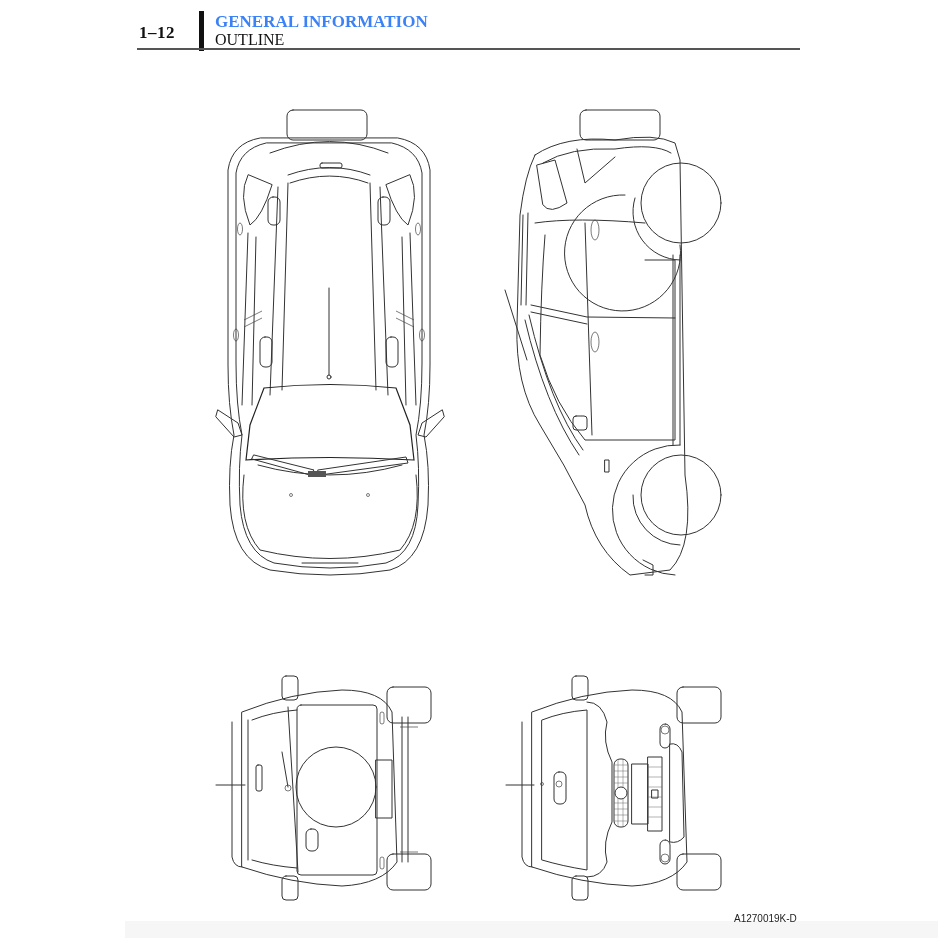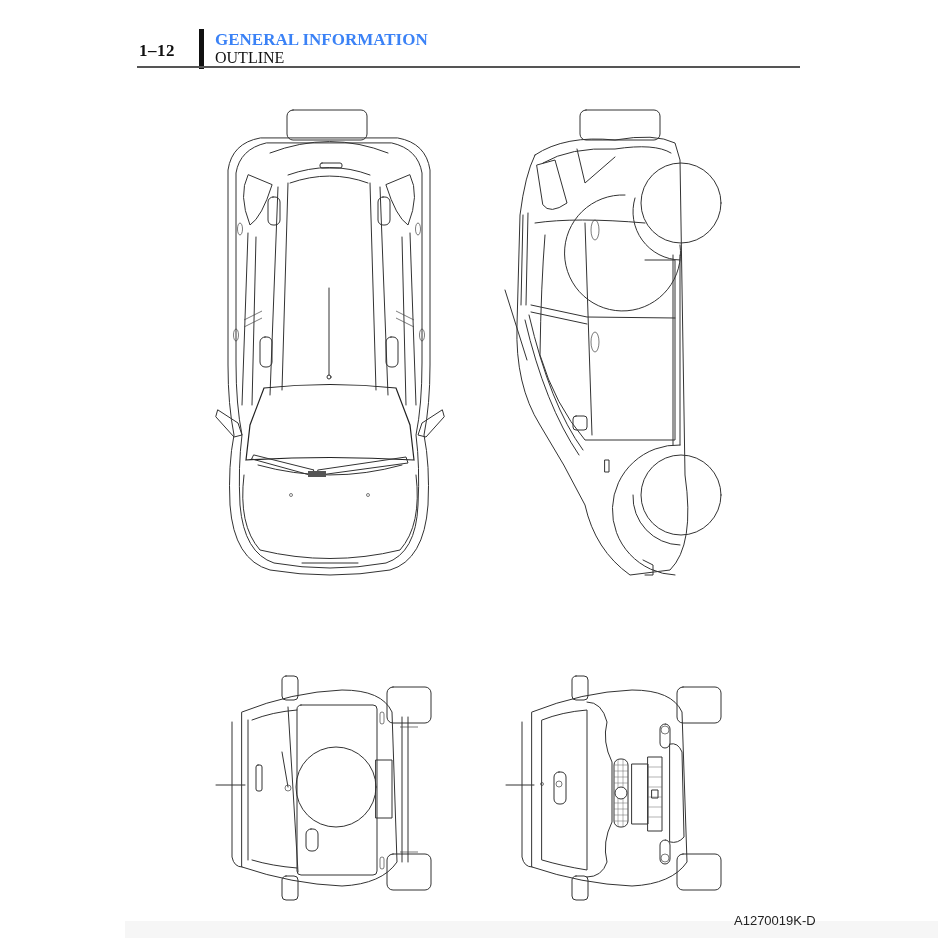--- a/index.html
+++ b/index.html
@@ -1,24 +1,24 @@
 <!DOCTYPE html>
 <html><head>
 <meta charset="utf-8">
 <style>
   html, body { margin:0; padding:0; background:#ffffff; }
   body { width:938px; height:938px; position:relative; overflow:hidden; font-family:"Liberation Serif", serif; }
-  .header { position:absolute; left:137px; top:27px; width:663px; height:40px; }
+  .header { position:absolute; left:137px; top:9px; width:663px; height:40px; }
   .page-num { position:absolute; left:2px; top:14px; font-size:17px; font-weight:bold; color:#111; letter-spacing:0.5px; }
   .header-bar { position:absolute; left:62px; top:2px; width:5px; height:40px; background:#111; }
   .section-title { position:absolute; left:78px; top:3px; font-size:17px; font-weight:bold; color:#3b82f6; }
   .section-sub { position:absolute; left:78px; top:22px; font-size:16px; color:#111; }
   .header-rule { position:absolute; left:0; top:39px; width:663px; height:2px; background:#555; }
   .figure { position:absolute; }
-  .fig-code { position:absolute; left:734px; top:913px; font-family:"Liberation Sans", sans-serif; font-size:13px; color:#222; }
+  .fig-code { position:absolute; left:734px; top:913px; font-family:"Liberation Sans", sans-serif; font-size:10px; color:#222; }
   .bottom-band { position:absolute; left:125px; top:921px; width:813px; height:17px; background:#f6f6f6; }
   svg { overflow:visible; }
   .ln { fill:none; stroke:#333; stroke-width:1; stroke-linejoin:round; stroke-linecap:round; }
   .lnt { fill:none; stroke:#444; stroke-width:0.7; }
   .lnb { fill:none; stroke:#222; stroke-width:1.6; }
 </style>
 </head>
 <body>
 
 <div class="bottom-band"></div>

